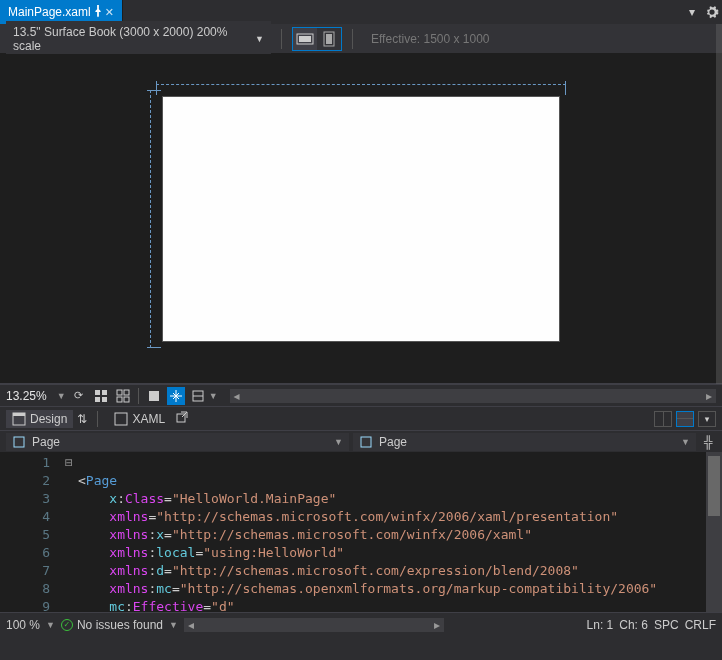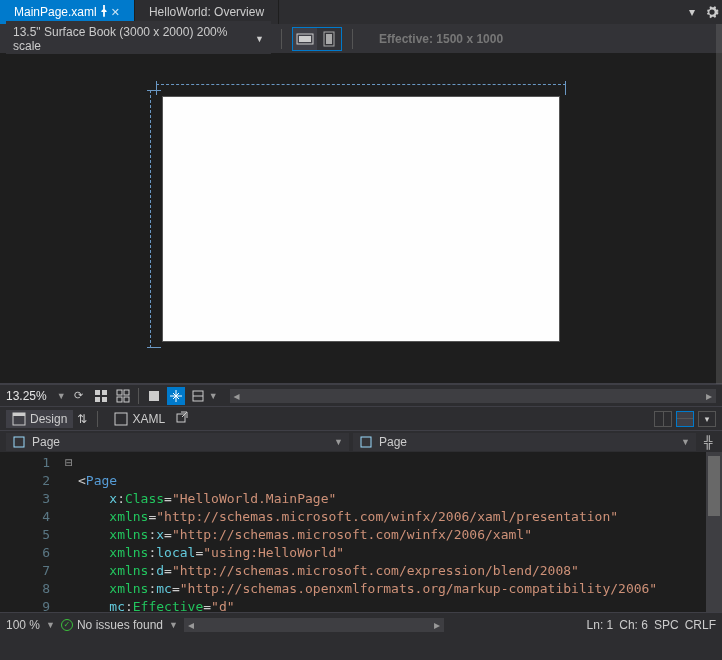--- a/index.html
+++ b/index.html
@@ -8,21 +8,21 @@
   background: #2d2d30;
   font-family: "Segoe UI", Tahoma, sans-serif;
   font-size: 12px; color: #ccc;
   overflow: hidden;
 }
 .tab-bar {
   height: 24px; background: #2d2d30;
   display: flex; align-items: stretch;
 }
 .tab {
-  display: flex; align-items: center; padding: 0 14px;
+  display: flex; align-items: center; padding: 0 8px;
   background: #2d2d30; color: #ccc; 
   border-right: 1px solid #1e1e1e;
   cursor: pointer;
 }
 .tab.active { background: #007acc; color: #fff; }
 .tab .close { font-size: 11px; opacity: .8; }
 .tab-bar .spacer { flex: 1; }
 .tab-bar .tb-icon {
   width: 20px; display: flex; align-items: center; justify-content: center;
   color: #ccc; cursor: pointer;
@@ -37,21 +37,21 @@
   padding: 3px 6px; width: 265px; display: flex; align-items: center;
   justify-content: space-between; cursor: pointer;
 }
 .vdiv { width: 1px; height: 20px; background: #555; margin: 0 6px; }
 .orient-btn {
   width: 24px; height: 22px; display: flex; align-items: center; justify-content: center;
   cursor: pointer;
 }
 .orient-group { display: flex; border: 1px solid #007acc; }
 .orient-btn.active { background: #3f3f46; }
-.effective { color: #777; margin-left: 16px; font-weight: bold; }
+.effective { color: #777; margin-left: 8px; }
 .design-surface {
   height: 330px; background: #1e1e1e; position: relative;
   display: flex; align-items: center; justify-content: center;
   border-bottom: 1px solid #3f3f46;
 }
 .canvas-wrap { position: relative; }
 .canvas {
   width: 398px; height: 246px; background: #fefefe;
   border: 1px solid #555;
 }
@@ -130,21 +130,21 @@
 .gutter {
   width: 60px; background:#1e1e1e; color:#2b91af; text-align:right;
   padding: 2px 10px 2px 0; line-height: 18px;
 }
 .gutter div { color:#8abed6; opacity:.55; }
 .fold-col { width:18px; padding-top:2px; line-height:18px; color:#888; text-align:center;}
 .code {
   flex:1; padding:2px 0; line-height:18px; white-space:pre; color:#ccc;
   overflow:hidden;
 }
-.t-elem{color:#569cd6;} .t-attr{color:#22c55e;} .t-str{color:#ce9178;}
+.t-elem{color:#569cd6;} .t-attr{color:#d946ef;} .t-str{color:#ce9178;}
 .t-pfx{color:#63cadc;}
 .t-eq{color:#ccc;}
 .code-vscroll{
   position:absolute; right:0; top:0; bottom:0; width:16px; background:#3e3e42;
 }
 .code-vscroll .thumb{position:absolute; left:2px; right:2px; top:4px; height:60px; background:#686868;}
 
 .bottom-status {
   height: 24px; background:#2d2d30; border-top:1px solid #3f3f46;
   display:flex; align-items:center; padding:0 6px; gap:6px;
@@ -171,23 +171,20 @@
 
 <div class="tab-bar">
   <div class="tab active">
     <span>MainPage.xaml</span>
     <span>
       <svg class="svgico" viewBox="0 0 16 16">
           <path fill="currentColor" d="M9 1v5l2 2v1H9v5L8 15l-1-1V9H5V8l2-2V1h2z"></path>
         </svg>
     </span>
     <span class="close">✕</span>
-  </div>
-  <div class="tab">
-    <span>HelloWorld: Overview</span>
   </div>
   <div class="spacer"></div>
   <div class="tb-icon">▾</div>
   <div class="tb-icon">
     <svg class="svgico" viewBox="0 0 16 16">
         <path fill="currentColor" d="M8 5a3 3 0 100 6 3 3 0 000-6zm6 3l1.5.9-.8 1.9-1.7-.3a5 5 0 01-.9 1.5l.6 1.6-1.7 1-1.2-1.3a5 5 0 01-1.8 0L6.8 15l-1.7-1 .6-1.6a5 5 0 01-.9-1.5l-1.7.3-.8-1.9L4 8l-1.7-.9.8-1.9 1.7.3c.2-.5.5-1 .9-1.5L5.1 2.4l1.7-1L8 2.7a5 5 0 011.8 0L11 1.4l1.7 1-.6 1.6c.4.5.7 1 .9 1.5l1.7-.3.8 1.9L14 8z"></path>
       </svg>
   </div>
 </div>
 

